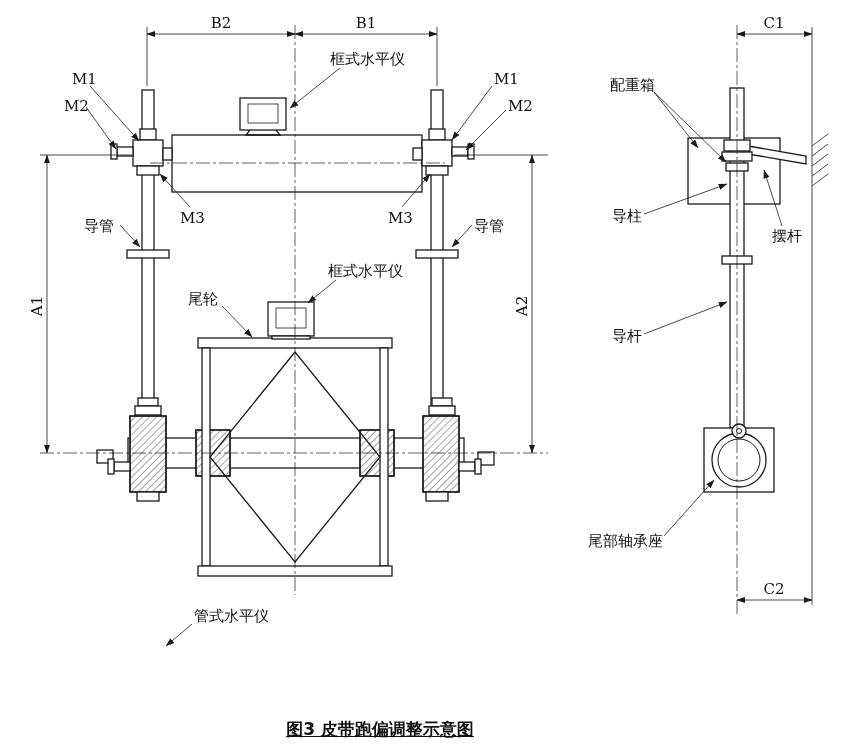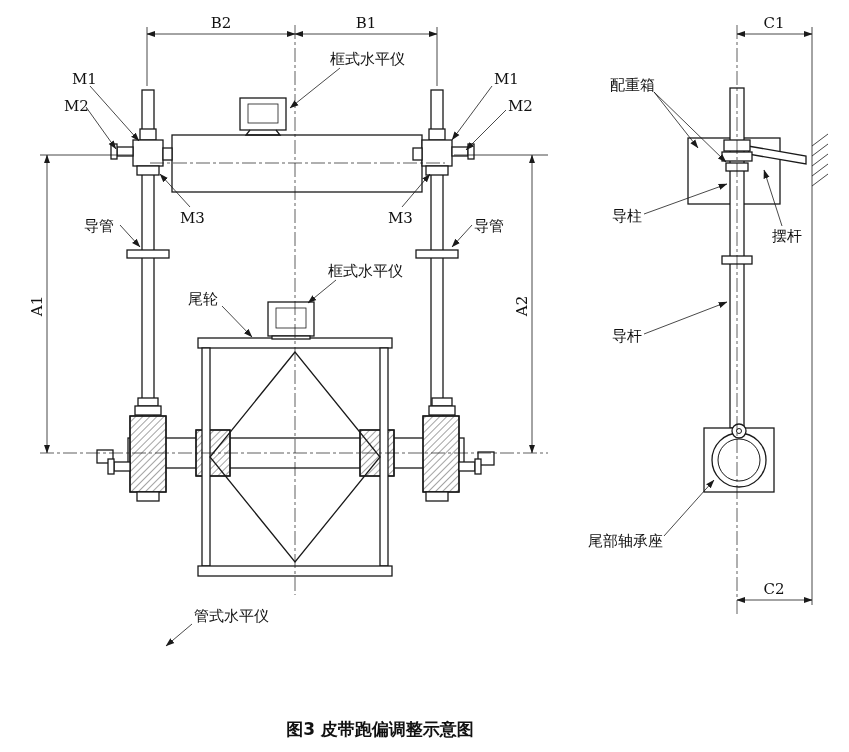--- a/index.html
+++ b/index.html
@@ -2,21 +2,21 @@
 <html><head>
 <meta charset="utf-8">
 <style>
   html,body{margin:0;padding:0;background:#fff;}
   .page{position:relative;width:849px;height:752px;background:#ffffff;overflow:hidden;
         font-family:"DejaVu Sans",sans-serif;}
   svg{position:absolute;left:0;top:0;}
   .lbl{font-family:"DejaVu Serif","DejaVu Sans",serif;font-size:15px;fill:#111;}
   .dim{font-family:"DejaVu Serif","DejaVu Sans",serif;font-size:15px;fill:#111;}
   .caption{position:absolute;left:180px;top:718px;width:400px;text-align:center;
-           font-weight:bold;font-size:17px;color:#111;}
+           font-weight:bold;font-size:17px;color:#111;text-decoration:underline;}
   
   .thick{stroke:#1a1a1a;stroke-width:1.3;fill:none;}
   .thin{stroke:#1a1a1a;stroke-width:0.8;fill:none;}
   .cl{stroke:#1a1a1a;stroke-width:0.7;fill:none;stroke-dasharray:14 3 3 3;}
   .solidw{stroke:#1a1a1a;stroke-width:1.3;fill:#ffffff;}
 </style>
 </head>
 <body>
 
 <div class="page">

